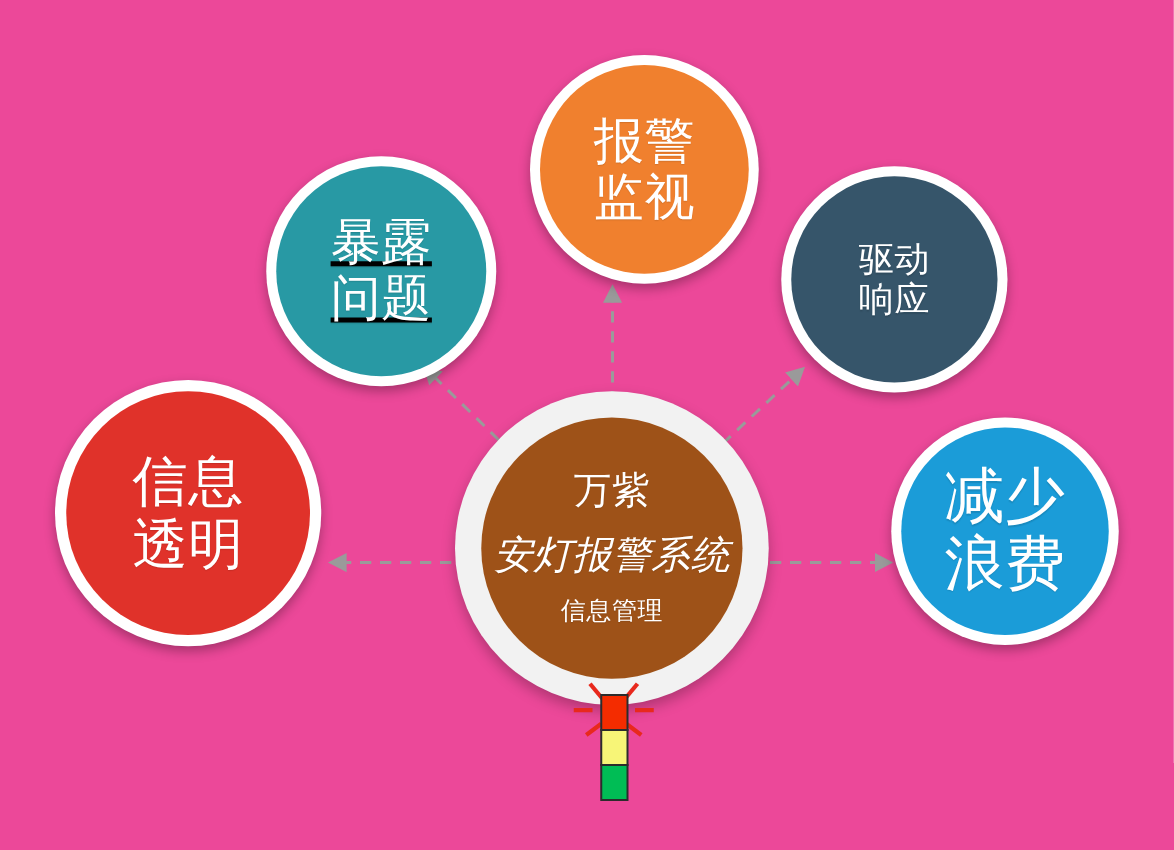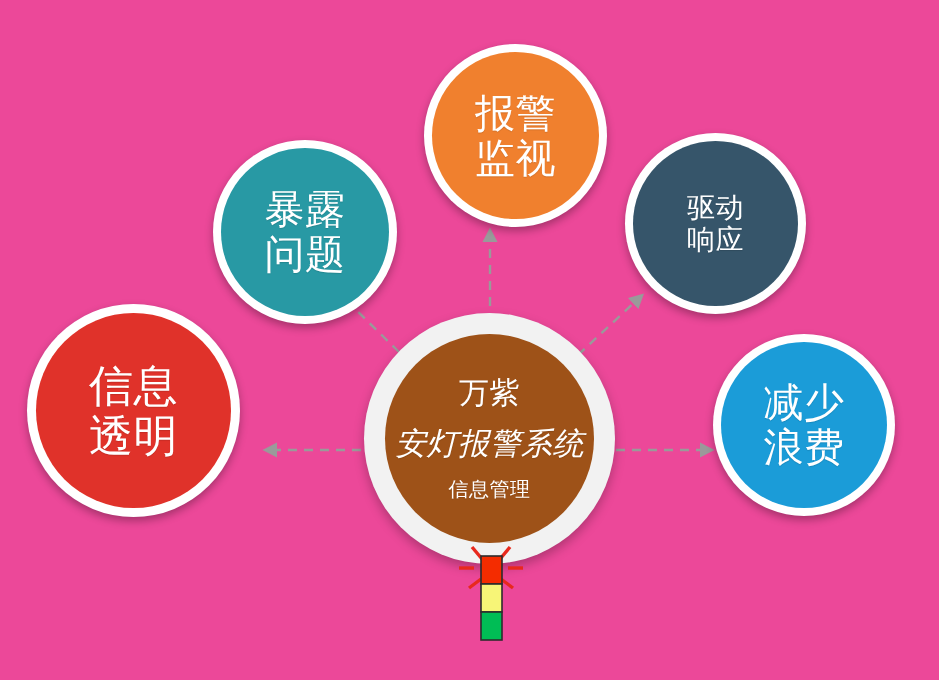--- a/index.html
+++ b/index.html
@@ -61,42 +61,42 @@
   }
 
   
   #node-top {
     left: 424px; top: 44px; width: 183px; height: 183px;
   }
   #node-top .disc { left: 8px; top: 8px; right: 8px; bottom: 8px; }
   #node-top .label { font-size: 40px; }
 
   #node-upper-left {
-    left: 213px; top: 140px; width: 184px; height: 184px;
+    left: 213px; top: 125px; width: 184px; height: 184px; text-decoration: underline;
   }
   #node-upper-left .disc { left: 8px; top: 8px; right: 8px; bottom: 8px; }
   #node-upper-left .label { font-size: 40px; }
 
   #node-upper-right {
     left: 625px; top: 133px; width: 181px; height: 181px;
   }
   #node-upper-right .disc { left: 8px; top: 8px; right: 8px; bottom: 8px; }
   #node-upper-right .label { font-size: 28px; }
 
   #node-left {
-    left: 27px; top: 304px; width: 213px; height: 213px;
+    left: 44px; top: 304px; width: 213px; height: 213px;
   }
   #node-left .disc { left: 9px; top: 9px; right: 9px; bottom: 9px; }
   #node-left .label { font-size: 44px; }
 
   #node-right {
     left: 713px; top: 334px; width: 182px; height: 182px;
   }
   #node-right .disc { left: 8px; top: 8px; right: 8px; bottom: 8px; }
-  #node-right .label { font-size: 40px; }
+  #node-right .label { font-size: 48px; }
 
   
   #node-center {
     left: 364px; top: 313px; width: 251px; height: 251px;
   }
   #node-center .ring {
     background: #f2f2f2;
     box-shadow: 0 5px 11px rgba(0,0,0,0.26);
   }
   #node-center .disc { left: 21px; top: 21px; right: 21px; bottom: 21px; }

